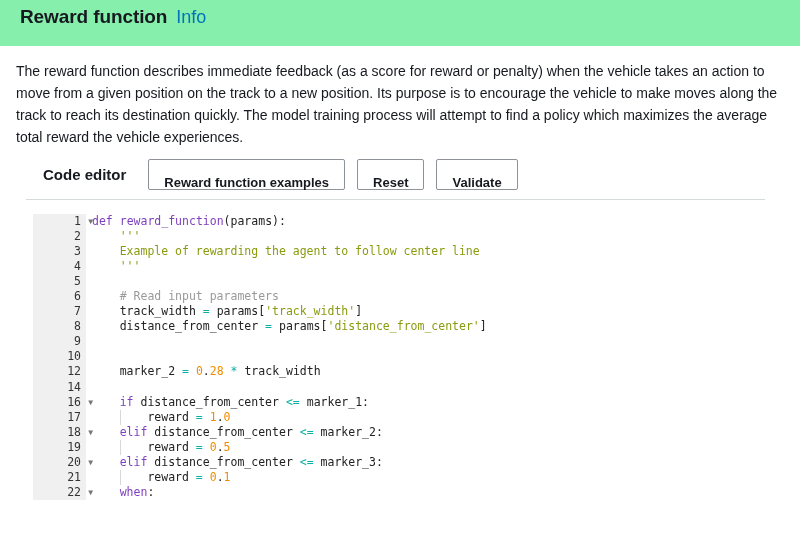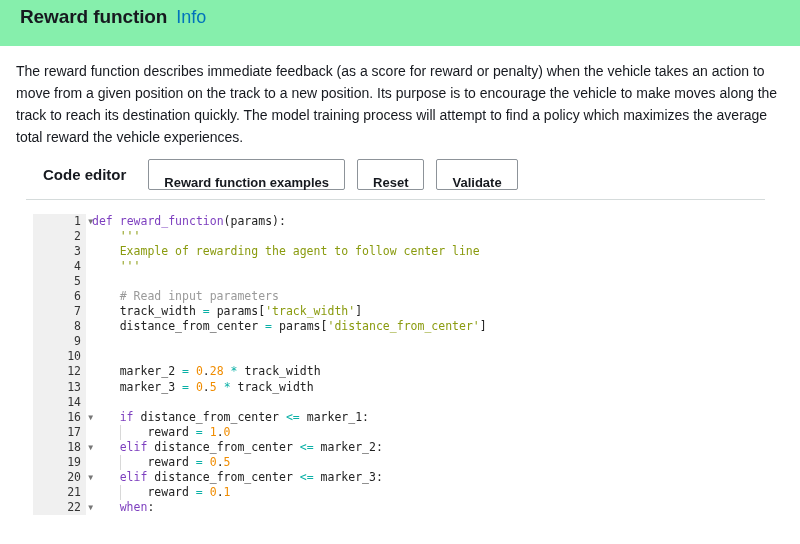--- a/index.html
+++ b/index.html
@@ -155,21 +155,20 @@
         <div class="code-row"><span class="gutter">2</span><span class="code-line"><span class="ind0">    </span><span class="str">'''</span></span></div>
         <div class="code-row"><span class="gutter">3</span><span class="code-line"><span class="ind0">    </span><span class="str">Example of rewarding the agent to follow center line</span></span></div>
         <div class="code-row"><span class="gutter">4</span><span class="code-line"><span class="ind0">    </span><span class="str">'''</span></span></div>
         <div class="code-row"><span class="gutter">5</span><span class="code-line"></span></div>
         <div class="code-row"><span class="gutter">6</span><span class="code-line"><span class="ind0">    </span><span class="com"># Read input parameters</span></span></div>
         <div class="code-row"><span class="gutter">7</span><span class="code-line"><span class="ind0">    </span><span class="plain">track_width</span> <span class="op">=</span> <span class="plain">params</span><span class="plain">[</span><span class="str">'track_width'</span><span class="plain">]</span></span></div>
         <div class="code-row"><span class="gutter">8</span><span class="code-line"><span class="ind0">    </span><span class="plain">distance_from_center</span> <span class="op">=</span> <span class="plain">params</span><span class="plain">[</span><span class="str">'distance_from_center'</span><span class="plain">]</span></span></div>
         <div class="code-row"><span class="gutter">9</span><span class="code-line"></span></div>
         <div class="code-row"><span class="gutter">10</span><span class="code-line"><span class="ind0">    </span></span></div>
         <div class="code-row"><span class="gutter">12</span><span class="code-line"><span class="ind0">    </span><span class="plain">marker_2</span> <span class="op">=</span> <span class="num">0</span><span class="plain">.</span><span class="num">28</span> <span class="op">*</span> <span class="plain">track_width</span></span></div>
-        <div class="code-row"><span class="gutter">13</span><span class="code-line"><span class="ind0">    </span><span class="plain">marker_3</span> <span class="op">=</span> <span class="num">0</span><span class="plain">.</span><span class="num">5</span> <span class="op">*</span> <span class="plain">track_width</span></span></div>
         <div class="code-row"><span class="gutter">14</span><span class="code-line"></span></div>
         <div class="code-row"><span class="gutter">16<span class="fold">▼</span></span><span class="code-line"><span class="ind0">    </span><span class="kw">if</span> <span class="plain">distance_from_center</span> <span class="op">&lt;</span><span class="op">=</span> <span class="plain">marker_1</span><span class="plain">:</span></span></div>
         <div class="code-row"><span class="gutter">17</span><span class="code-line"><span class="ind0">    </span><span class="ind">    </span><span class="plain">reward</span> <span class="op">=</span> <span class="num">1</span><span class="plain">.</span><span class="num">0</span></span></div>
         <div class="code-row"><span class="gutter">18<span class="fold">▼</span></span><span class="code-line"><span class="ind0">    </span><span class="kw">elif</span> <span class="plain">distance_from_center</span> <span class="op">&lt;</span><span class="op">=</span> <span class="plain">marker_2</span><span class="plain">:</span></span></div>
         <div class="code-row"><span class="gutter">19</span><span class="code-line"><span class="ind0">    </span><span class="ind">    </span><span class="plain">reward</span> <span class="op">=</span> <span class="num">0</span><span class="plain">.</span><span class="num">5</span></span></div>
         <div class="code-row"><span class="gutter">20<span class="fold">▼</span></span><span class="code-line"><span class="ind0">    </span><span class="kw">elif</span> <span class="plain">distance_from_center</span> <span class="op">&lt;</span><span class="op">=</span> <span class="plain">marker_3</span><span class="plain">:</span></span></div>
         <div class="code-row"><span class="gutter">21</span><span class="code-line"><span class="ind0">    </span><span class="ind">    </span><span class="plain">reward</span> <span class="op">=</span> <span class="num">0</span><span class="plain">.</span><span class="num">1</span></span></div>
         <div class="code-row"><span class="gutter">22<span class="fold">▼</span></span><span class="code-line"><span class="ind0">    </span><span class="kw">when</span><span class="plain">:</span></span></div>
       </div>
   </div>

